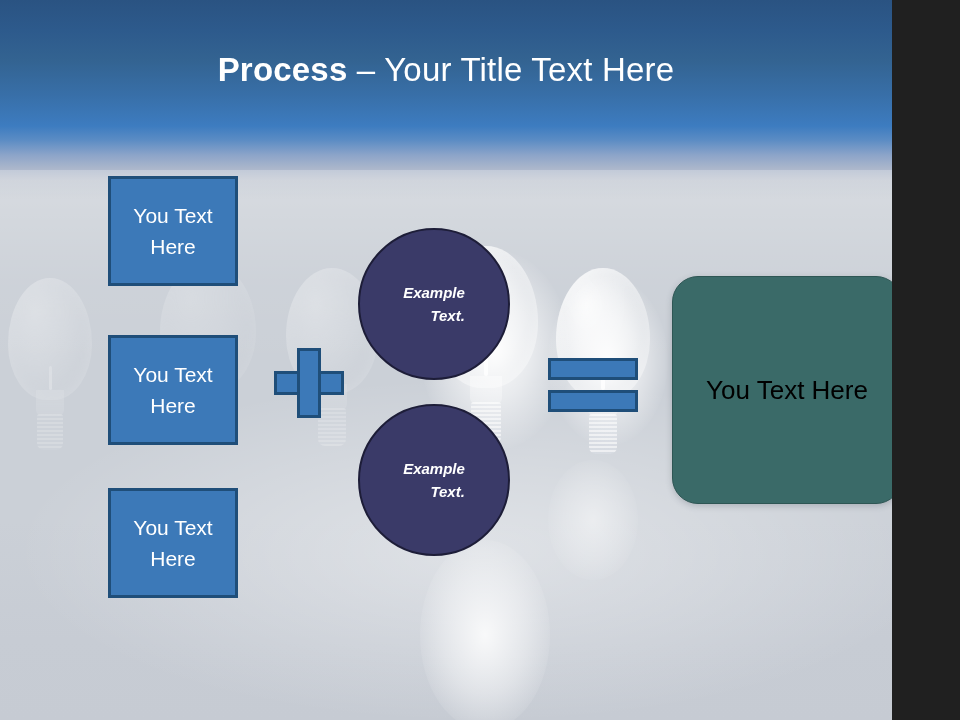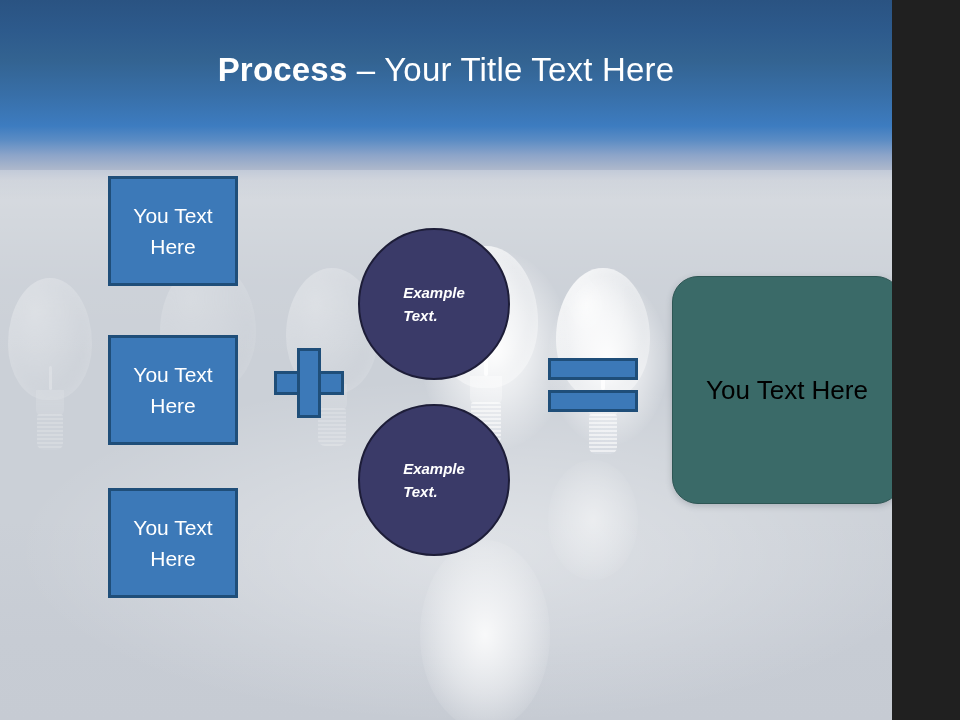--- a/index.html
+++ b/index.html
@@ -189,21 +189,21 @@
     position: absolute;
     box-sizing: border-box;
     border-radius: 50%;
     background: #3a3a68;
     border: 2px solid #1d1d38;
     color: #ffffff;
     font-size: 15px;
     font-weight: bold;
     font-style: italic;
     line-height: 23px;
-    text-align: left;
+    text-align: right;
     display: flex;
     align-items: center;
     justify-content: center;
   }
 
   
   .green-box {
     position: absolute;
     left: 672px;
     top: 276px;

